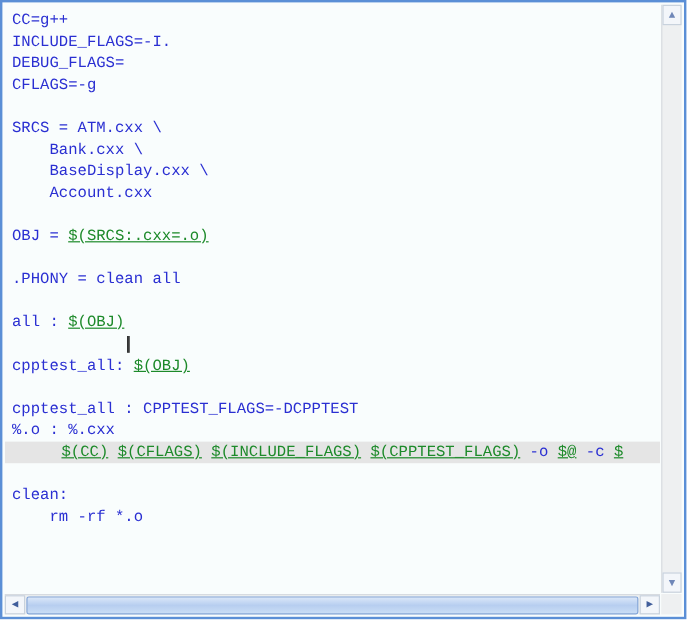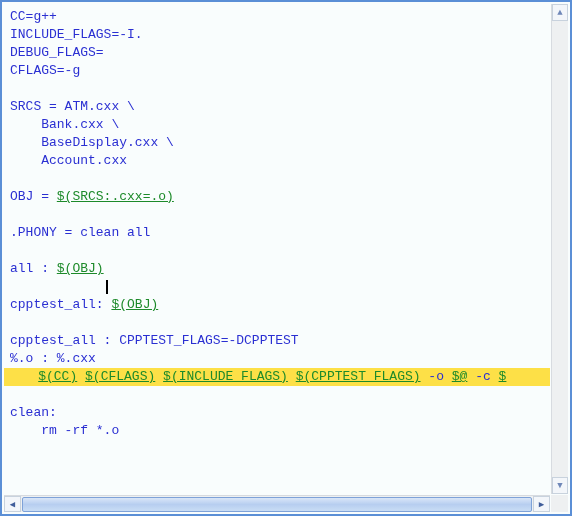--- a/index.html
+++ b/index.html
@@ -24,23 +24,23 @@
     top: 2px;
     left: 2px;
     right: 20px;
     bottom: 20px;
     overflow: hidden;
     padding: 4px 6px;
     white-space: pre;
   }
   .line { height: 18px; line-height: 18px; }
   .highlight-line {
-    background: #fde047;
+    background: #e5e5e5;
     margin-left: -6px;
-    padding-left: 3px;
+    padding-left: 16px;
     margin-right: -6px;
     padding-right: 6px;
   }
   .tok-default { color: #2a2fd2; text-align: center; }
   .tok-var { color: #1d8a2a; text-decoration: underline; }
   .vscroll {
     position: absolute;
     top: 2px;
     right: 2px;
     width: 17px;

